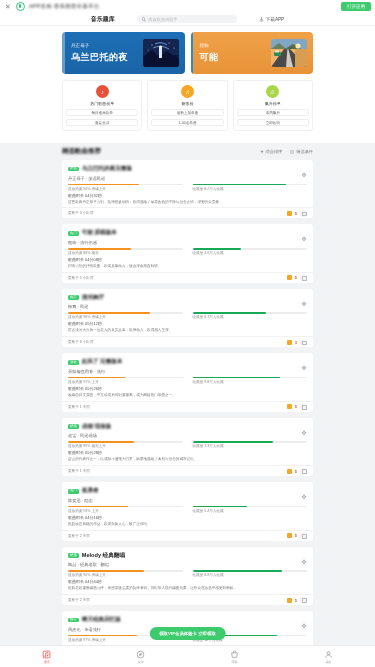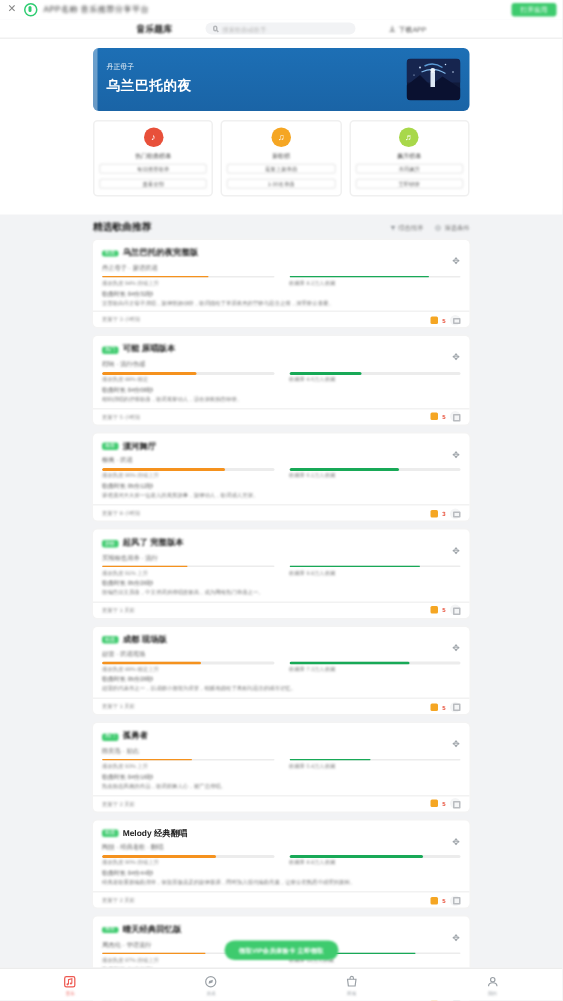--- a/index.html
+++ b/index.html
@@ -54,21 +54,21 @@
   .site-search span { font-size: 4.2px; color: #bbb; filter: blur(0.7px); }
   .site-dl { font-size: 4.6px; color: #555; display: flex; align-items: center; gap: 2px; filter: blur(0.6px); }
 
   
   .hero-wrap { background: #ffffff; padding: 6px 0 4px 0; position: relative; }
   .hero-row { display: flex; gap: 6px; padding: 0 62px; }
   .hero-card {
     flex: 1; height: 42px; border-radius: 4px; position: relative;
     display: flex; align-items: center; padding: 5px 6px; overflow: hidden;
   }
-  .hero-card.blue { background: linear-gradient(180deg,#1d6fb5,#1a64a6); font-family: Liberation Mono, monospace; }
+  .hero-card.blue { background: linear-gradient(180deg,#1d6fb5,#1a64a6); }
   .hero-card.orange { background: linear-gradient(180deg,#f0a148,#e79338); }
   .hero-accent { position: absolute; left: 0; top: 0; bottom: 0; width: 2.5px; background: rgba(255,255,255,.35); }
   .hero-card.orange .hero-accent { background: #2b8ccb; }
   .hero-text { flex: 1; padding-left: 3px; }
   .hero-artist { font-size: 4.6px; color: rgba(255,255,255,.92); margin-bottom: 3px; }
   .hero-song { font-size: 9px; font-weight: 700; color: #fff; letter-spacing: .5px; }
   .hero-thumb { width: 36px; height: 28px; border-radius: 3px; overflow: hidden; flex: none; }
 
   
   .quick-row { display: flex; gap: 5px; padding: 6px 62px 8px 62px; background: #ffffff; }
@@ -192,20 +192,41 @@
               <circle cx="5" cy="11" r=".4" fill="#cfe3ff"></circle>
             <path d="M0 18 L9 11 L16 18 L24 12 L36 20 L36 28 L0 28 Z" fill="#0a1130"></path>
             <path d="M12 5 q6 -3 12 1" stroke="#5b9bd5" stroke-width="1" fill="none"></path>
             <path d="M10 9 q8 -4 16 1" stroke="#7fb6e8" stroke-width=".8" fill="none"></path>
             <rect x="16" y="9" width="3" height="10" fill="#dde8f5"></rect>
             <circle cx="17.5" cy="8" r="1.6" fill="#eef4fb"></circle>
           </svg>
         </div>
       </div>
 
+      <div class="hero-card orange">
+        <div class="hero-accent"></div>
+        <div class="hero-text">
+          <div class="hero-artist">程响</div>
+          <div class="hero-song">可能</div>
+        </div>
+        <div class="hero-thumb">
+          <svg width="36" height="28" viewBox="0 0 36 28">
+            <rect width="36" height="28" fill="#f0b46a"></rect>
+            <rect width="36" height="10" fill="#7fa6c4"></rect>
+            <path d="M0 10 L8 4 L15 10 Z" fill="#6b7f5c"></path>
+            <path d="M14 10 L22 5 L30 10 Z" fill="#56694c"></path>
+            <circle cx="27" cy="7" r="2.6" fill="#ffe9a8"></circle>
+            <path d="M0 28 L13 10 L19 10 L36 28 Z" fill="#4a4a4a"></path>
+            <path d="M15 28 L16.4 10 L17.4 10 L22 28 Z" fill="#e8e3d8" opacity=".85"></path>
+            <rect x="3" y="13" width="7" height="4" rx="1" fill="#2f8f4e"></rect>
+            <rect x="4" y="11.5" width="4" height="2" rx=".6" fill="#d7e8de"></rect>
+            <rect x="24" y="10" width="12" height="18" fill="#d79d52"></rect>
+          </svg>
+        </div>
+      </div>
 
     </div>
 
     <div class="quick-row">
 
       <div class="quick-card">
         <div class="quick-icon" style="background:#e8503a">♪</div>
         <div class="quick-label">热门歌曲榜单</div>
         <div class="quick-pill">每日推荐歌单</div>
         <div class="quick-pill">查看全部</div>

